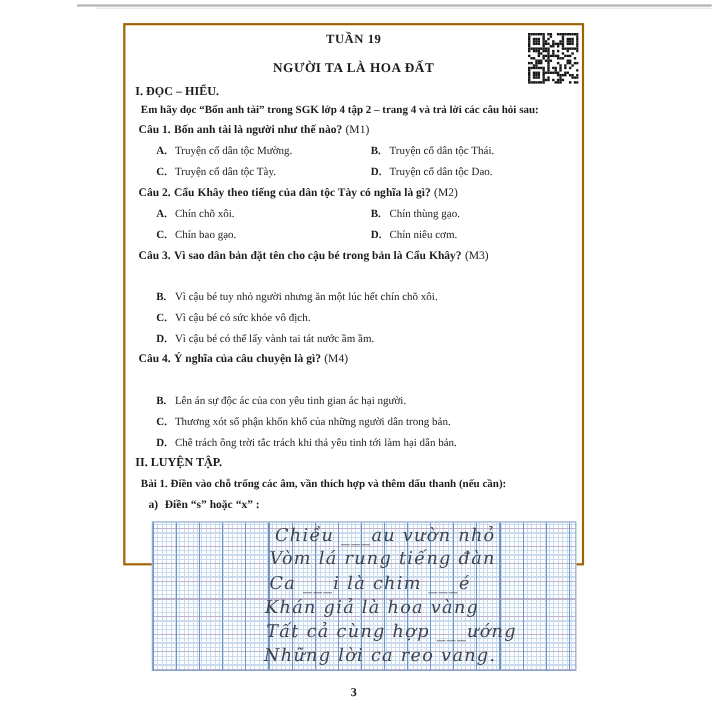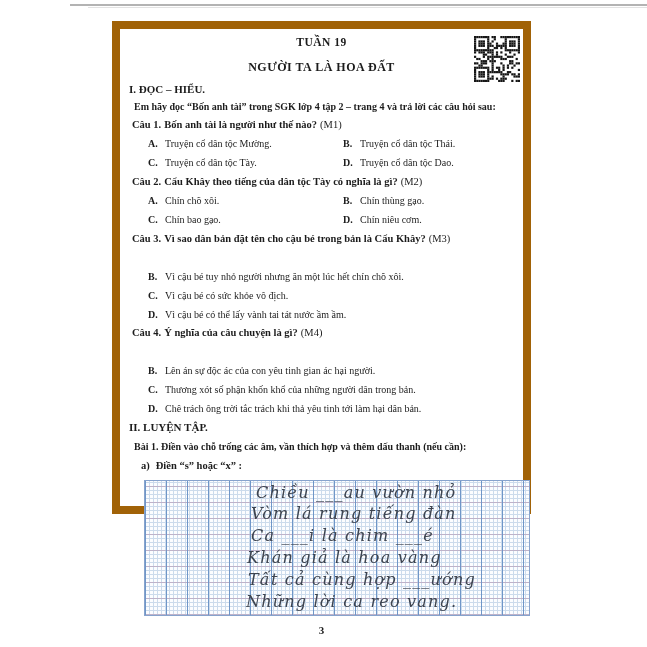--- a/index.html
+++ b/index.html
@@ -2,21 +2,21 @@
 <html style="--ink: #1c1c1c; --handwriting: #3d4450; --grid_minor: #ccdbec; --grid_major: #6f96c8; --grid_accent: rgba(173,130,160,0.45);"><head>
 <meta charset="utf-8">
 <style>
   html,body{margin:0;padding:0;width:647px;height:647px;background:#ffffff;overflow:hidden;
     font-family:"Liberation Serif","DejaVu Serif",serif;color:var(--ink,#1c1c1c);}
   .abs{position:absolute;}
   .hairline{position:absolute;top:4px;left:70px;right:0;height:2px;background:#b3b3b3;}
   .hairline2{position:absolute;top:7px;left:88px;right:0;height:1px;background:#e2e2e2;}
   .running-header{position:absolute;top:8px;right:123px;font-size:10px;font-weight:bold;
     font-style:italic;white-space:nowrap;margin-top:40px;}
-  .sheet{position:absolute;left:112px;top:21px;width:419px;height:493px;border:8px solid #a16207;
+  .sheet{position:absolute;left:112px;top:21px;width:419px;height:493px;border:2px solid #a16207;
     box-sizing:border-box;background:#ffffff;}
   .center{left:0;width:100%;text-align:center;}
   .week{top:7px;font-size:11.5px;font-weight:bold;letter-spacing:.5px;}
   .lesson{top:31px;font-size:12px;font-weight:bold;letter-spacing:.5px;}
   .qr{top:6px;right:3px;width:46px;height:48px;background:#fff;}
   .h1{font-size:11px;font-weight:bold;white-space:nowrap;}
   .intro{top:72px;left:14px;font-size:10px;font-weight:bold;white-space:nowrap;}
   .qline{left:12px;font-size:10.5px;white-space:nowrap;}
   .qline .b{font-weight:bold;}
   .qline .lbl{margin-right:3px;}

